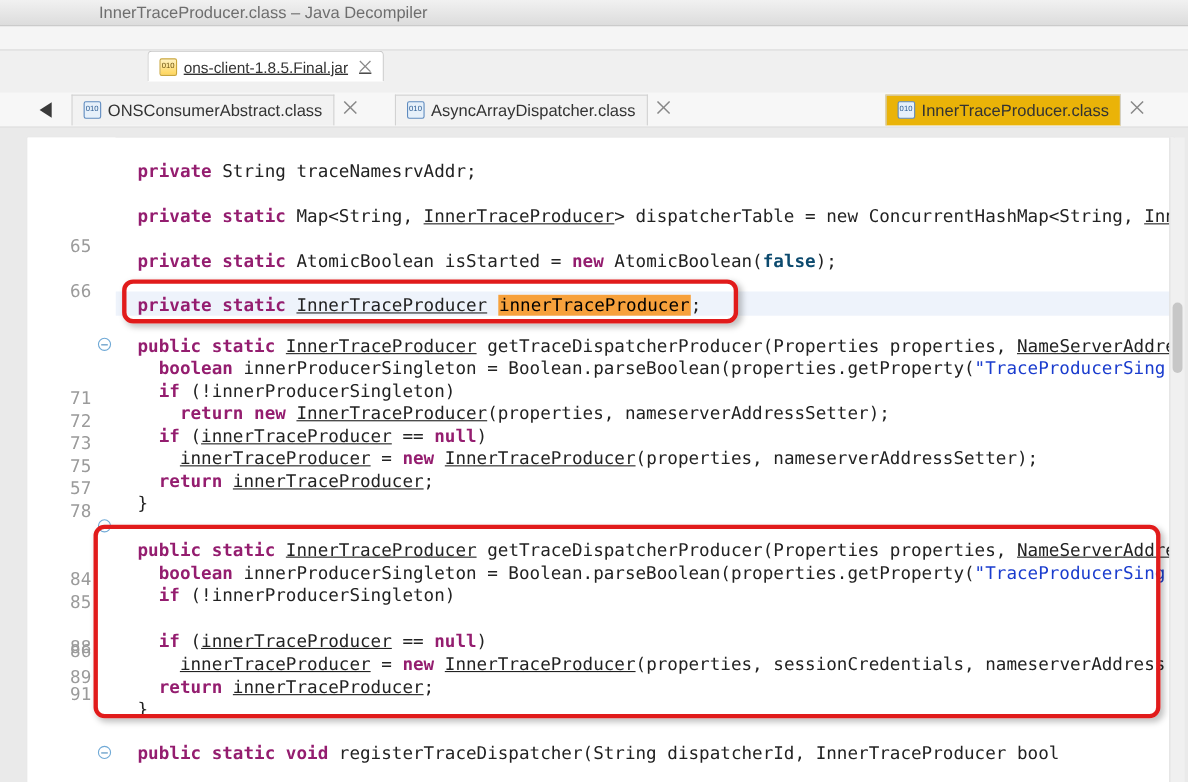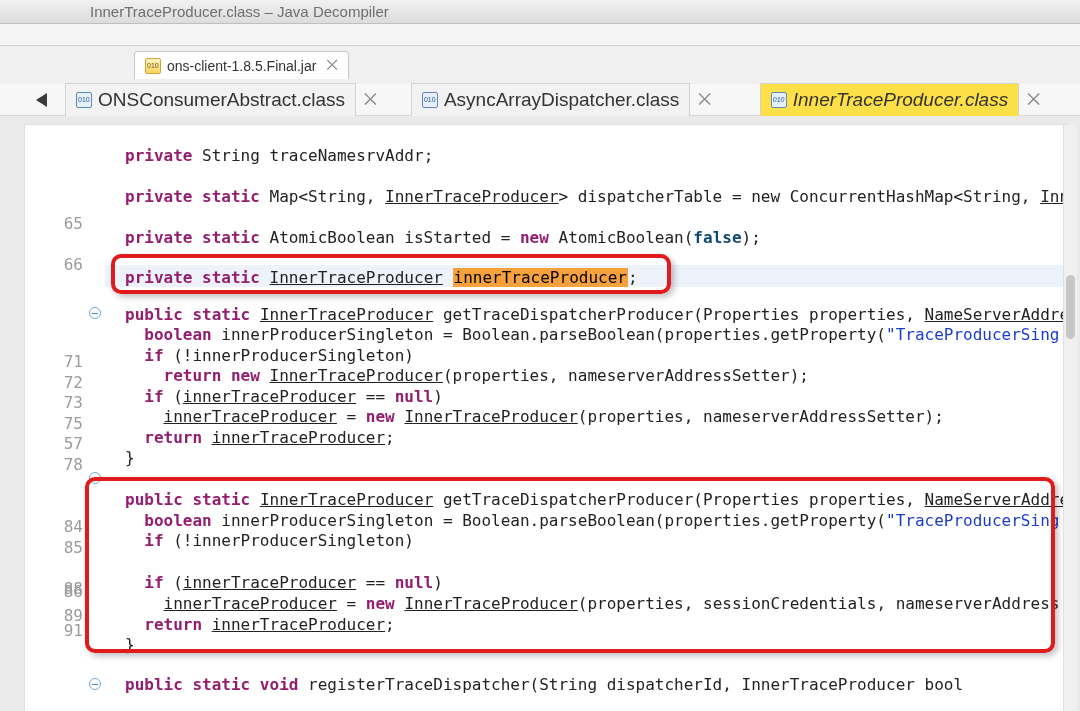--- a/index.html
+++ b/index.html
@@ -1,27 +1,27 @@
 <!DOCTYPE html>
 <html><head>
 <meta charset="utf-8">
 <style>
   * { box-sizing: border-box; margin: 0; padding: 0; }
   html, body { width: 1080px; height: 711px; font-family: -apple-system, "Helvetica Neue", Arial, sans-serif; background: #eaeaea; overflow: hidden; }
   .titlebar { height: 24px; background: linear-gradient(#f1f1f1,#dcdcdc); border-bottom: 1px solid #bfbfbf; display: flex; align-items: center; padding-left: 90px; color: #6e6e6e; font-size: 15px; }
   .toolbar-region { height: 22px; background: #f5f5f5; border-bottom: 1px solid #d1d1d1; }
-  .jar-tab-row { height: 38px; display: flex; align-items: center; padding-left: 134px; background: #f0f0f0; }
+  .jar-tab-row { height: 38px; display: flex; align-items: flex-start; padding-left: 134px; background: #f0f0f0; text-decoration: underline; }
   .jar-tab { display: flex; align-items: center; gap: 6px; background: #fff; border: 1px solid #c8c8c8; border-bottom: none; border-radius: 4px 4px 0 0; padding: 5px 10px; font-size: 14px; color: #333; }
   .jar-icon { width: 16px; height: 16px; background: linear-gradient(#fff2c0,#ffd65c); border: 1px solid #caa63a; border-radius: 2px; position: relative; }
   .jar-icon::after { content: "010"; position: absolute; font-size: 7px; color: #6a5310; left: 1px; top: 3px; }
   .close-x { color: #888; font-size: 14px; margin-left: 4px; }
   .editor-tab-row { height: 32px; background: #f7f7f7; border-bottom: 1px solid #d9d9d9; display: flex; align-items: center; padding: 0 32px 0 36px; }
   .back-tri { width: 0; height: 0; border-top: 7px solid transparent; border-bottom: 7px solid transparent; border-right: 11px solid #3a3a3a; margin-right: 18px; }
-  .etab { display: flex; align-items: center; gap: 6px; border: 1px solid #d2d2d2; border-bottom: none; padding: 5px 10px; font-size: 19px; color: #333; background: #f2f2f2; }
-  .etab.active { background: #fde047; font-style: italic; }
+  .etab { display: flex; align-items: center; gap: 6px; border: 1px solid #d2d2d2; border-bottom: none; padding: 5px 10px; font-size: 15px; color: #333; background: #f2f2f2; }
+  .etab.active { background: #eab308; }
   .cls-icon { width: 16px; height: 16px; border: 1px solid #5f8bbf; background: #e6f0fa; border-radius: 2px; position: relative; }
   .cls-icon::after { content: "010"; position: absolute; font-size: 7px; color: #2a5b93; left: 1px; top: 3px; }
   .tab-close { color: #888; font-size: 16px; padding: 0 8px; }
   .spacer { flex: 1; }
   .editor-area { position: relative; display: flex; background: #fff; height: calc(711px - 24px - 22px - 38px - 32px); margin: 8px 12px 0 24px; border: 1px solid #e0e0e0; }
   .gutter { width: 80px; background: #fff; font-family: Menlo, Consolas, monospace; font-size: 16px; color: #9b9b9b; position: relative; }
   .gnum { position: absolute; right: 22px; text-align: right; width: 28px; margin-top: 27px; }
   .fold { position: absolute; right: 4px; width: 12px; height: 12px; border-radius: 50%; background: #fff; border: 1px solid #6fa9d6; }
   .fold::before, .fold::after { content: ""; position: absolute; background: #4b8bbd; }
   .fold::before { left: 2px; top: 4.5px; width: 6px; height: 1.5px; }

